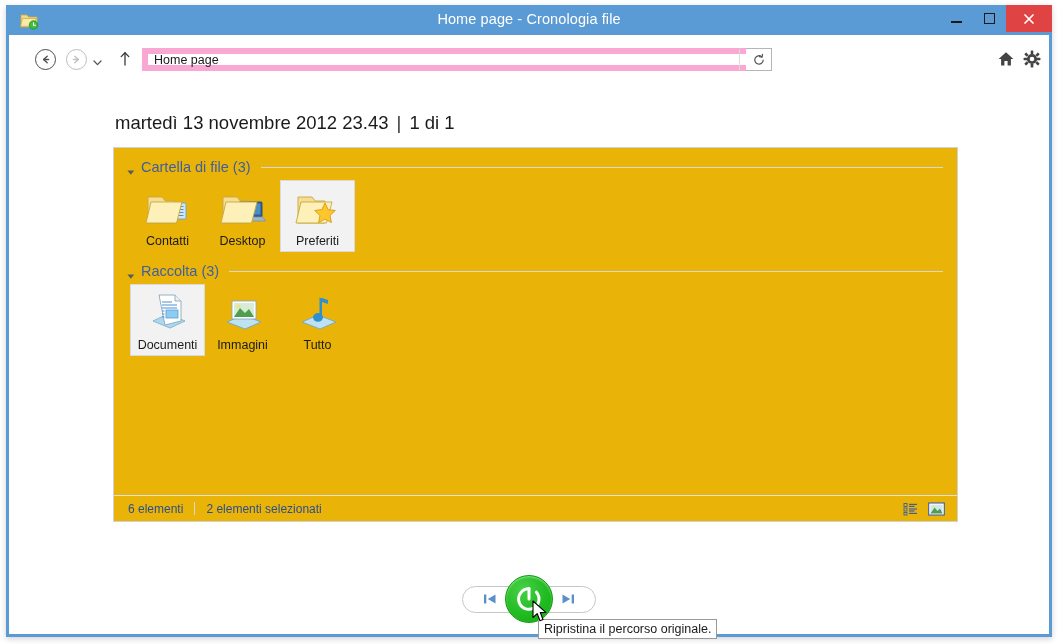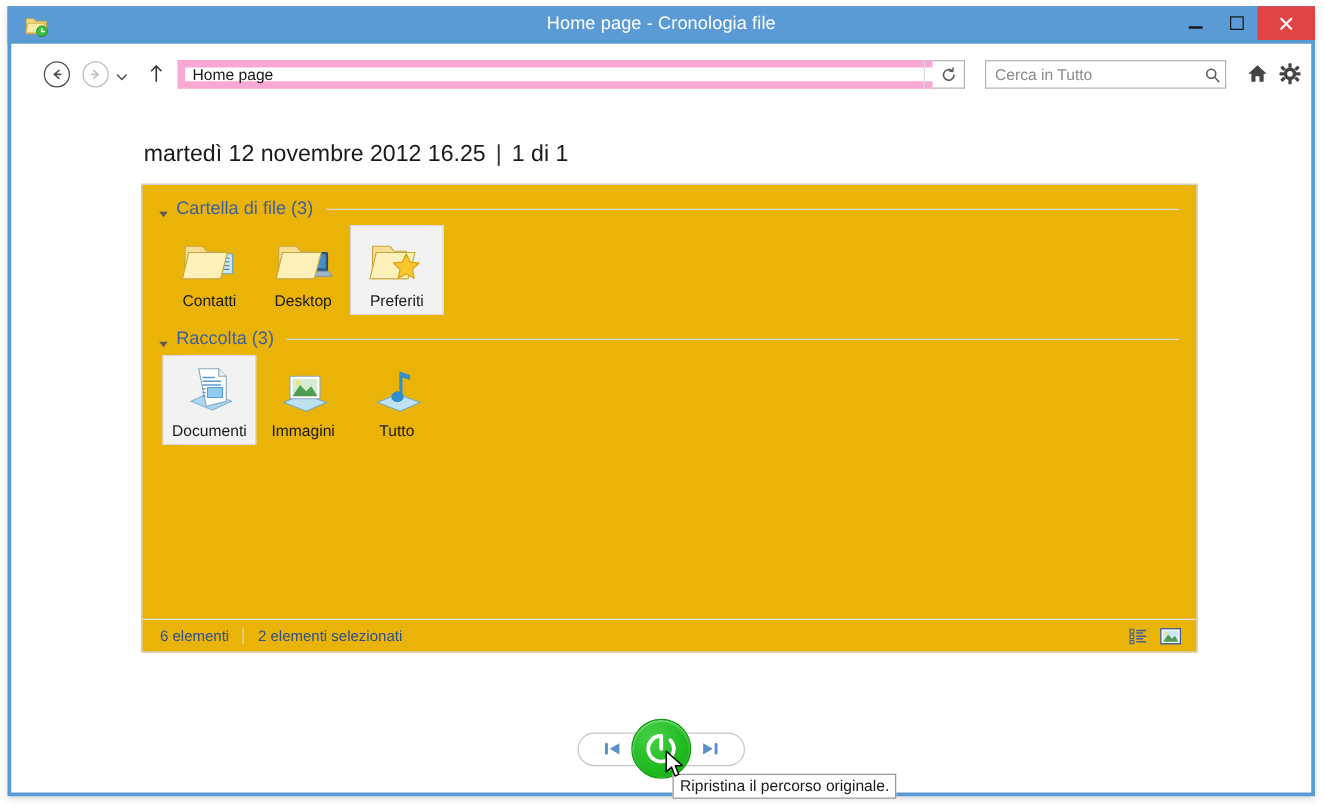--- a/index.html
+++ b/index.html
@@ -453,29 +453,20 @@
         </div>
       </div>
 
       <div class="refresh-btn">
         <svg width="14" height="14" viewBox="0 0 14 14">
           <path d="M11.2 7 A4.2 4.2 0 1 1 9.6 3.6" fill="none" stroke="#555" stroke-width="1.2" stroke-linecap="round"></path>
           <path d="M10.5 1.4 L10.1 4.2 L7.4 3.7" fill="none" stroke="#555" stroke-width="1.2" stroke-linecap="round" stroke-linejoin="round"></path>
         </svg>
       </div>
 
-      <div class="searchbox">
-        <input type="text" placeholder="Cerca in Tutto" style="">
-        <span class="search-ico">
-          <svg width="14" height="14" viewBox="0 0 14 14">
-            <circle cx="6" cy="6" r="3.6" fill="none" stroke="#555" stroke-width="1.2"></circle>
-            <path d="M8.7 8.7 L12 12.4" stroke="#555" stroke-width="1.2" stroke-linecap="round"></path>
-          </svg>
-        </span>
-      </div>
 
       <span class="tb-icon tb-home">
         <svg width="18" height="18" viewBox="0 0 18 18">
           <path d="M9 2.2 L16.4 9 H13.9 V15.4 H10.6 V11 H7.4 V15.4 H4.1 V9 H1.6 Z" fill="#444444"></path>
         </svg>
       </span>
 
       <span class="tb-icon tb-gear">
         <svg width="18" height="18" viewBox="0 0 18 18">
           <g fill="#444444">
@@ -488,21 +479,21 @@
             <rect x="2.1" y="11.6" width="2.6" height="3.6" rx="0.5" transform="rotate(45 3.4 13.4)"></rect>
             <rect x="13.3" y="11.6" width="2.6" height="3.6" rx="0.5" transform="rotate(-45 14.6 13.4)"></rect>
           </g>
           <circle cx="9" cy="9" r="5.1" fill="#444444"></circle>
           <circle cx="9" cy="9" r="2.3" fill="#ffffff"></circle>
         </svg>
       </span>
     </div>
 
     <div class="date-header">
-      <span>martedì 12 novembre 2012 16.25</span><span class="sep">|</span><span>1 di 1</span>
+      <span>martedì 13 novembre 2012 23.43</span><span class="sep">|</span><span>1 di 1</span>
     </div>
 
     <div class="pane">
 
       <div class="group-header">
         <span class="group-tri">
           <svg width="10" height="10" viewBox="0 0 10 10">
             <path d="M1.4 3.4 L8.2 3.4 L4.8 7.8 Z" fill="#5a5a5a"></path>
           </svg>
         </span>

